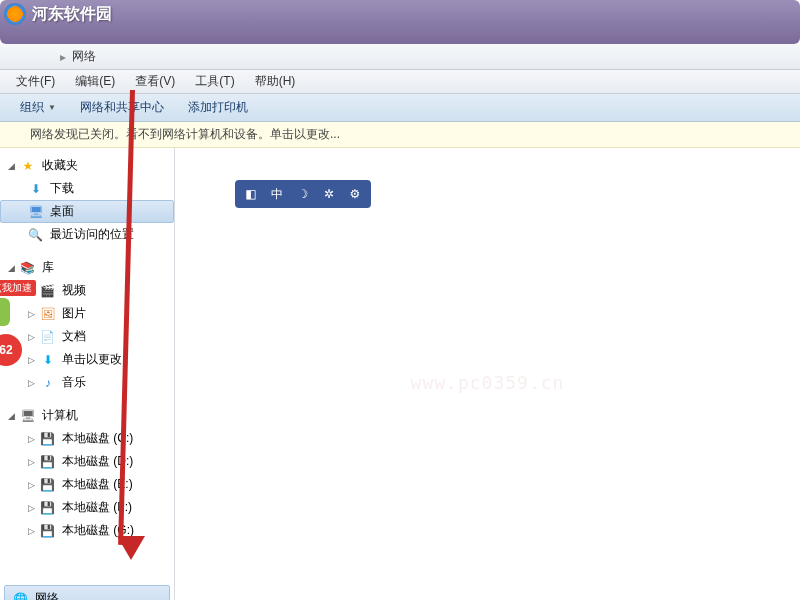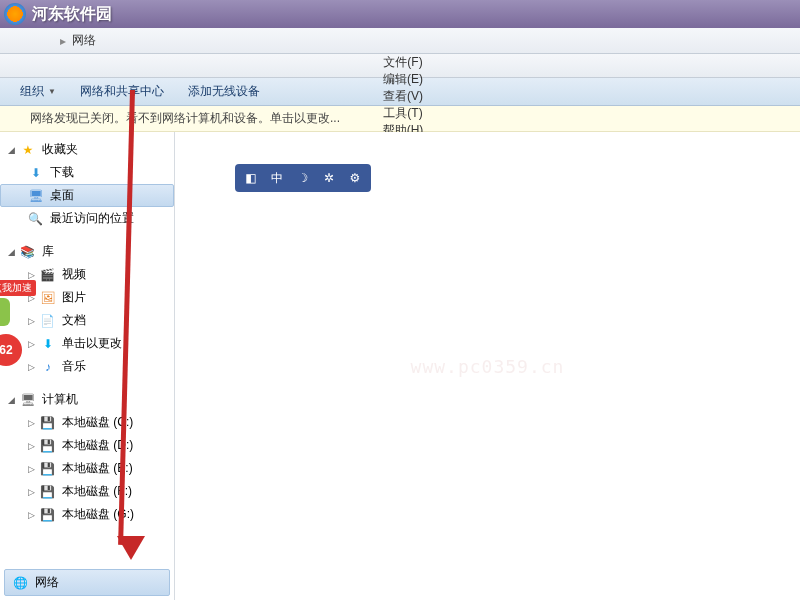--- a/index.html
+++ b/index.html
@@ -1,26 +1,26 @@
 <!DOCTYPE html>
 <html><head>
 <meta charset="utf-8">
 <style>
 * { margin: 0; padding: 0; box-sizing: border-box; font-family: "Microsoft YaHei", "SimSun", sans-serif; }
 body { width: 800px; height: 600px; background: #fff; overflow: hidden; position: relative; }
 
-.titlebar { height: 28px; background: linear-gradient(180deg, #9b8fb8 0%, #7a6a9a 100%); position: relative; }
+.titlebar { height: 44px; background: linear-gradient(180deg, #9b8fb8 0%, #7a6a9a 100%); position: relative; border-radius: 6px; }
 .logo-watermark { position: absolute; left: 0; top: 0; height: 28px; display: flex; align-items: center; padding-left: 4px; font-size: 16px; color: #fff; font-weight: bold; text-shadow: 1px 1px 2px rgba(0,0,0,0.4); }
 .logo-icon { width: 22px; height: 22px; border-radius: 50%; background: radial-gradient(circle, #ffa500 0%, #ff8c00 50%, #4a90d9 50%, #2e6db4 100%); margin-right: 6px; }
 
 .breadcrumb-bar { height: 26px; background: linear-gradient(180deg, #f5f7fa 0%, #e8ecf2 100%); border-bottom: 1px solid #c5cdd7; display: flex; align-items: center; padding-left: 60px; font-size: 12px; }
 .breadcrumb-item { padding: 0 6px; color: #333; }
 .breadcrumb-sep { color: #888; }
 
-.menubar { height: 24px; background: linear-gradient(180deg, #f5f7fa 0%, #e8ecf2 100%); border-bottom: 1px solid #c5cdd7; display: flex; align-items: center; padding-left: 6px; font-size: 12px; flex-direction: column; }
+.menubar { height: 24px; background: linear-gradient(180deg, #f5f7fa 0%, #e8ecf2 100%); border-bottom: 1px solid #c5cdd7; display: flex; align-items: center; padding-left: 6px; font-size: 12px; }
 .menu-item { padding: 0 10px; color: #333; cursor: default; }
 
 .toolbar { height: 28px; background: linear-gradient(180deg, #e3edf7 0%, #cfe0ef 100%); border-bottom: 1px solid #b0c4d8; display: flex; align-items: center; padding-left: 8px; font-size: 12px; }
 .tool-btn { padding: 0 12px; color: #1a3d6b; cursor: pointer; display: flex; align-items: center; height: 100%; text-align: center; }
 .dropdown-arrow { margin-left: 4px; font-size: 8px; color: #555; }
 
 .info-bar { height: 26px; background: #fffde8; border-bottom: 1px solid #e8e4c0; display: flex; align-items: center; padding-left: 30px; font-size: 12px; color: #444; }
 
 .main { display: flex; height: calc(600px - 28px - 26px - 24px - 28px - 26px); }
 .sidebar { width: 175px; border-right: 1px solid #d6dbe1; background: #fff; padding-top: 6px; font-size: 12px; position: relative; }
@@ -83,21 +83,21 @@
   <span class="menu-item">工具(T)</span>
   <span class="menu-item">帮助(H)</span>
 </div>
 
 <div class="toolbar">
   <div class="tool-btn">
     <span>组织</span>
     <span class="dropdown-arrow">▼</span>
   </div>
   <div class="tool-btn">网络和共享中心</div>
-  <div class="tool-btn">添加无线设备</div>
+  <div class="tool-btn">添加打印机</div>
 </div>
 
 <div class="info-bar">
   <span>网络发现已关闭。看不到网络计算机和设备。单击以更改...</span>
 </div>
 
 <div class="main">
   <div class="sidebar">
 
     <div class="tree-section">

